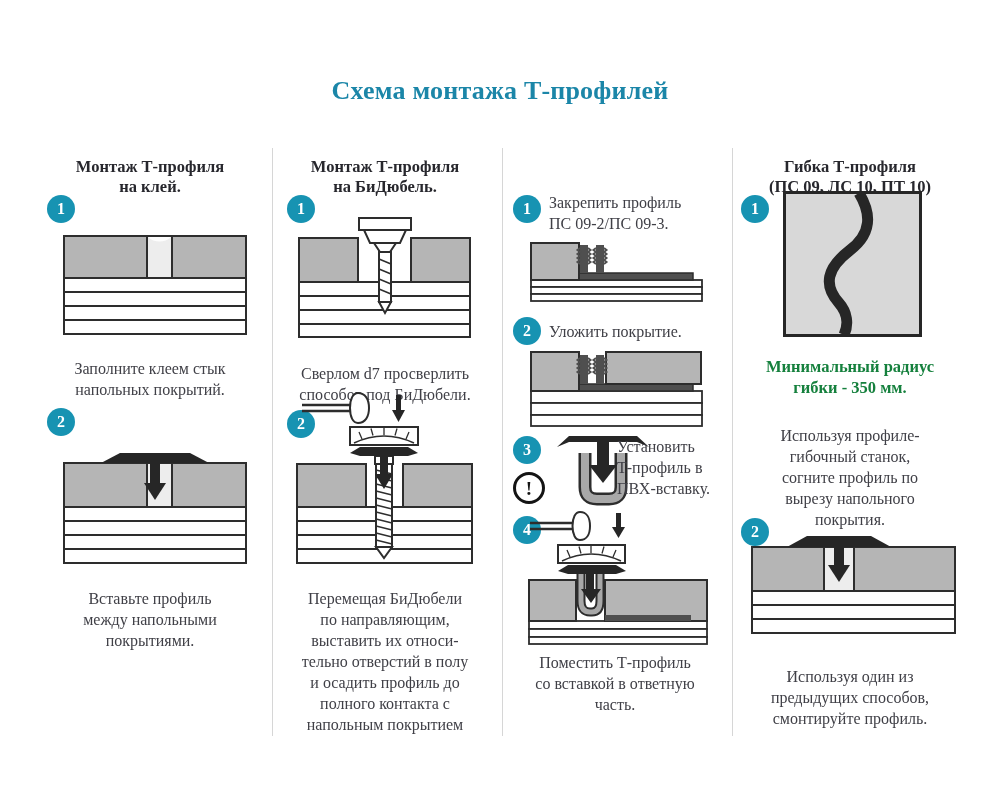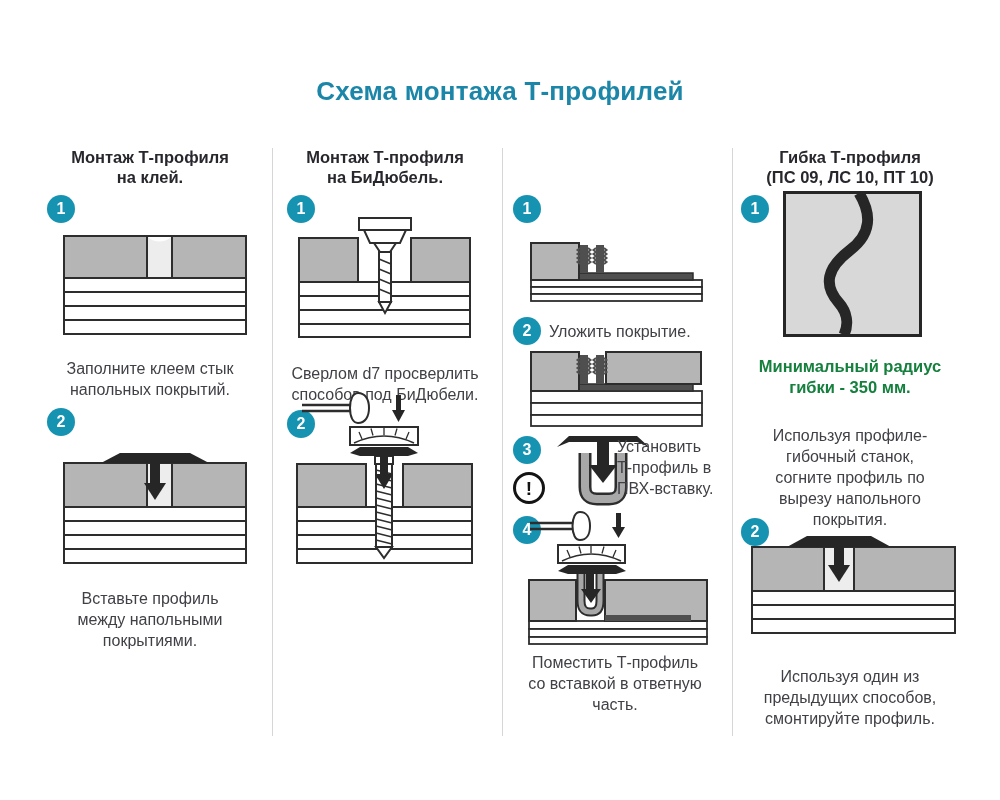--- a/index.html
+++ b/index.html
@@ -1,21 +1,21 @@
 <!DOCTYPE html>
 <html><head>
 <meta charset="utf-8">
 <style>
   html,body{margin:0;padding:0;background:#fff;}
   .canvas{position:relative;width:1000px;height:800px;background:#fff;overflow:hidden;
-          font-family:Liberation Sans, sans-serif;color:#404047;}
+          font-family:Liberation Serif, serif;color:#404047;}
   .title{position:absolute;left:0;right:0;top:76px;text-align:center;margin:0;
          font-size:26px;font-weight:bold;letter-spacing:.2px;}
   .col{position:absolute;top:145px;height:620px;}
-  .col-header{position:absolute;top:2px;left:0;right:0;text-align:center;
+  .col-header{position:absolute;top:12px;left:0;right:0;text-align:center;
               font-size:16.5px;font-weight:bold;color:#27272d;line-height:20px;white-space:pre-line;}
   .badge{position:absolute;width:28px;height:28px;border-radius:50%;
          background:#1793b2;color:#fff;font-weight:bold;font-size:16px;
          display:flex;align-items:center;justify-content:center;line-height:1;}
   .caption{position:absolute;left:0;right:0;text-align:center;font-size:16px;
            line-height:21px;white-space:pre-line;color:#404047;margin-top:15px;}
   .step-text{position:absolute;text-align:left;font-size:16px;line-height:21px;
              white-space:pre-line;color:#404047;}
   .note-bold{position:absolute;left:0;right:0;text-align:center;font-size:16.5px;
              font-weight:bold;color:#15803d;line-height:21px;white-space:pre-line;}
@@ -127,25 +127,34 @@
       </g>
       <g>
         <path d="M6,13 H58 M6,19 H58" stroke="#2d2d2d" stroke-width="2.5" fill="none"></path>
         <path d="M62,1 c7,0 11,6 11,15 c0,9 -4,15 -11,15 c-5,0 -8,-6 -8,-15 c0,-9 3,-15 8,-15 z" fill="#fff" stroke="#2d2d2d" stroke-width="2"></path>
       </g>
       <g>
         <rect x="100" y="3" width="5" height="17" fill="#262626"></rect>
         <polygon points="96,18 109,18 102.5,30" fill="#262626"></polygon>
       </g>
     </svg>
+    <div class="caption" style="top:428px">Перемещая БиДюбели
+по направляющим,
+выставить их относи-
+тельно отверстий в полу
+и осадить профиль до
+полного контакта с
+напольным покрытием</div>
   </div>
 
   <div class="col" style="left:505px;width:220px">
 
     <div class="badge" style="left: 8px; top: 50px; background: rgb(23, 147, 178);">1</div>
+    <div class="step-text" style="left:44px;top:47px">Закрепить профиль
+ПС 09-2/ПС 09-3.</div>
     <svg style="left:25px;top:97px" width="173" height="61" viewBox="0 0 173 61">
       <g fill="#fff" stroke="#2d2d2d" stroke-width="1.8">
         <rect x="1" y="38" width="171" height="7"></rect>
           <rect x="1" y="45" width="171" height="7"></rect>
           <rect x="1" y="52" width="171" height="7"></rect>
       </g>
       <rect x="49" y="31" width="114" height="7" fill="#4f4f4f" stroke="#2d2d2d" stroke-width="1.5"></rect>
       <rect x="1" y="1" width="48" height="37" fill="#b5b5b5" stroke="#2d2d2d" stroke-width="2"></rect>
       <g fill="#4f4f4f">
         <rect x="50" y="3" width="8" height="28"></rect>

